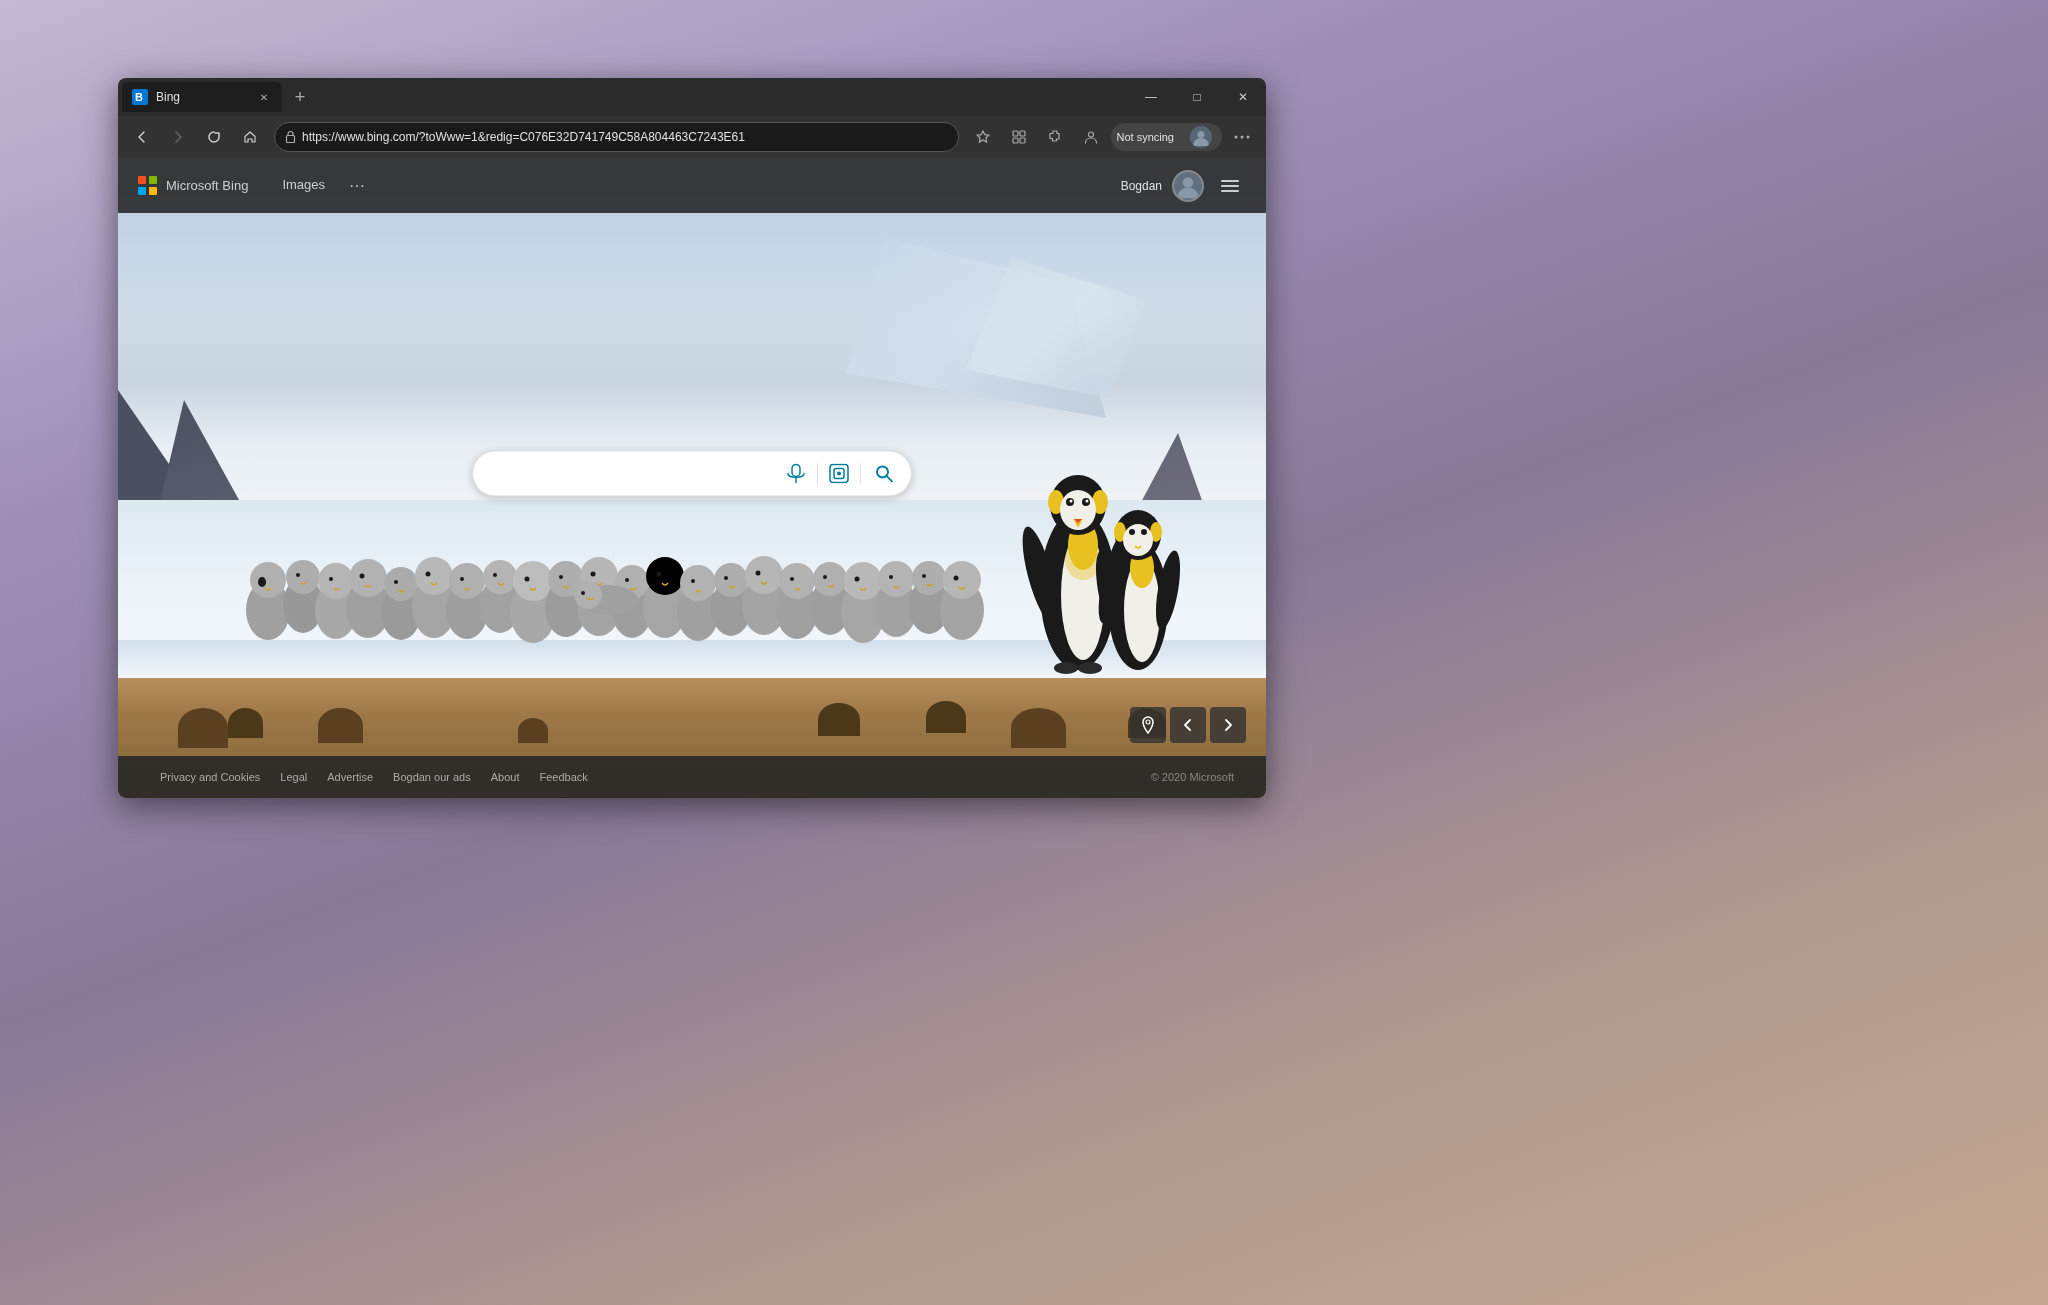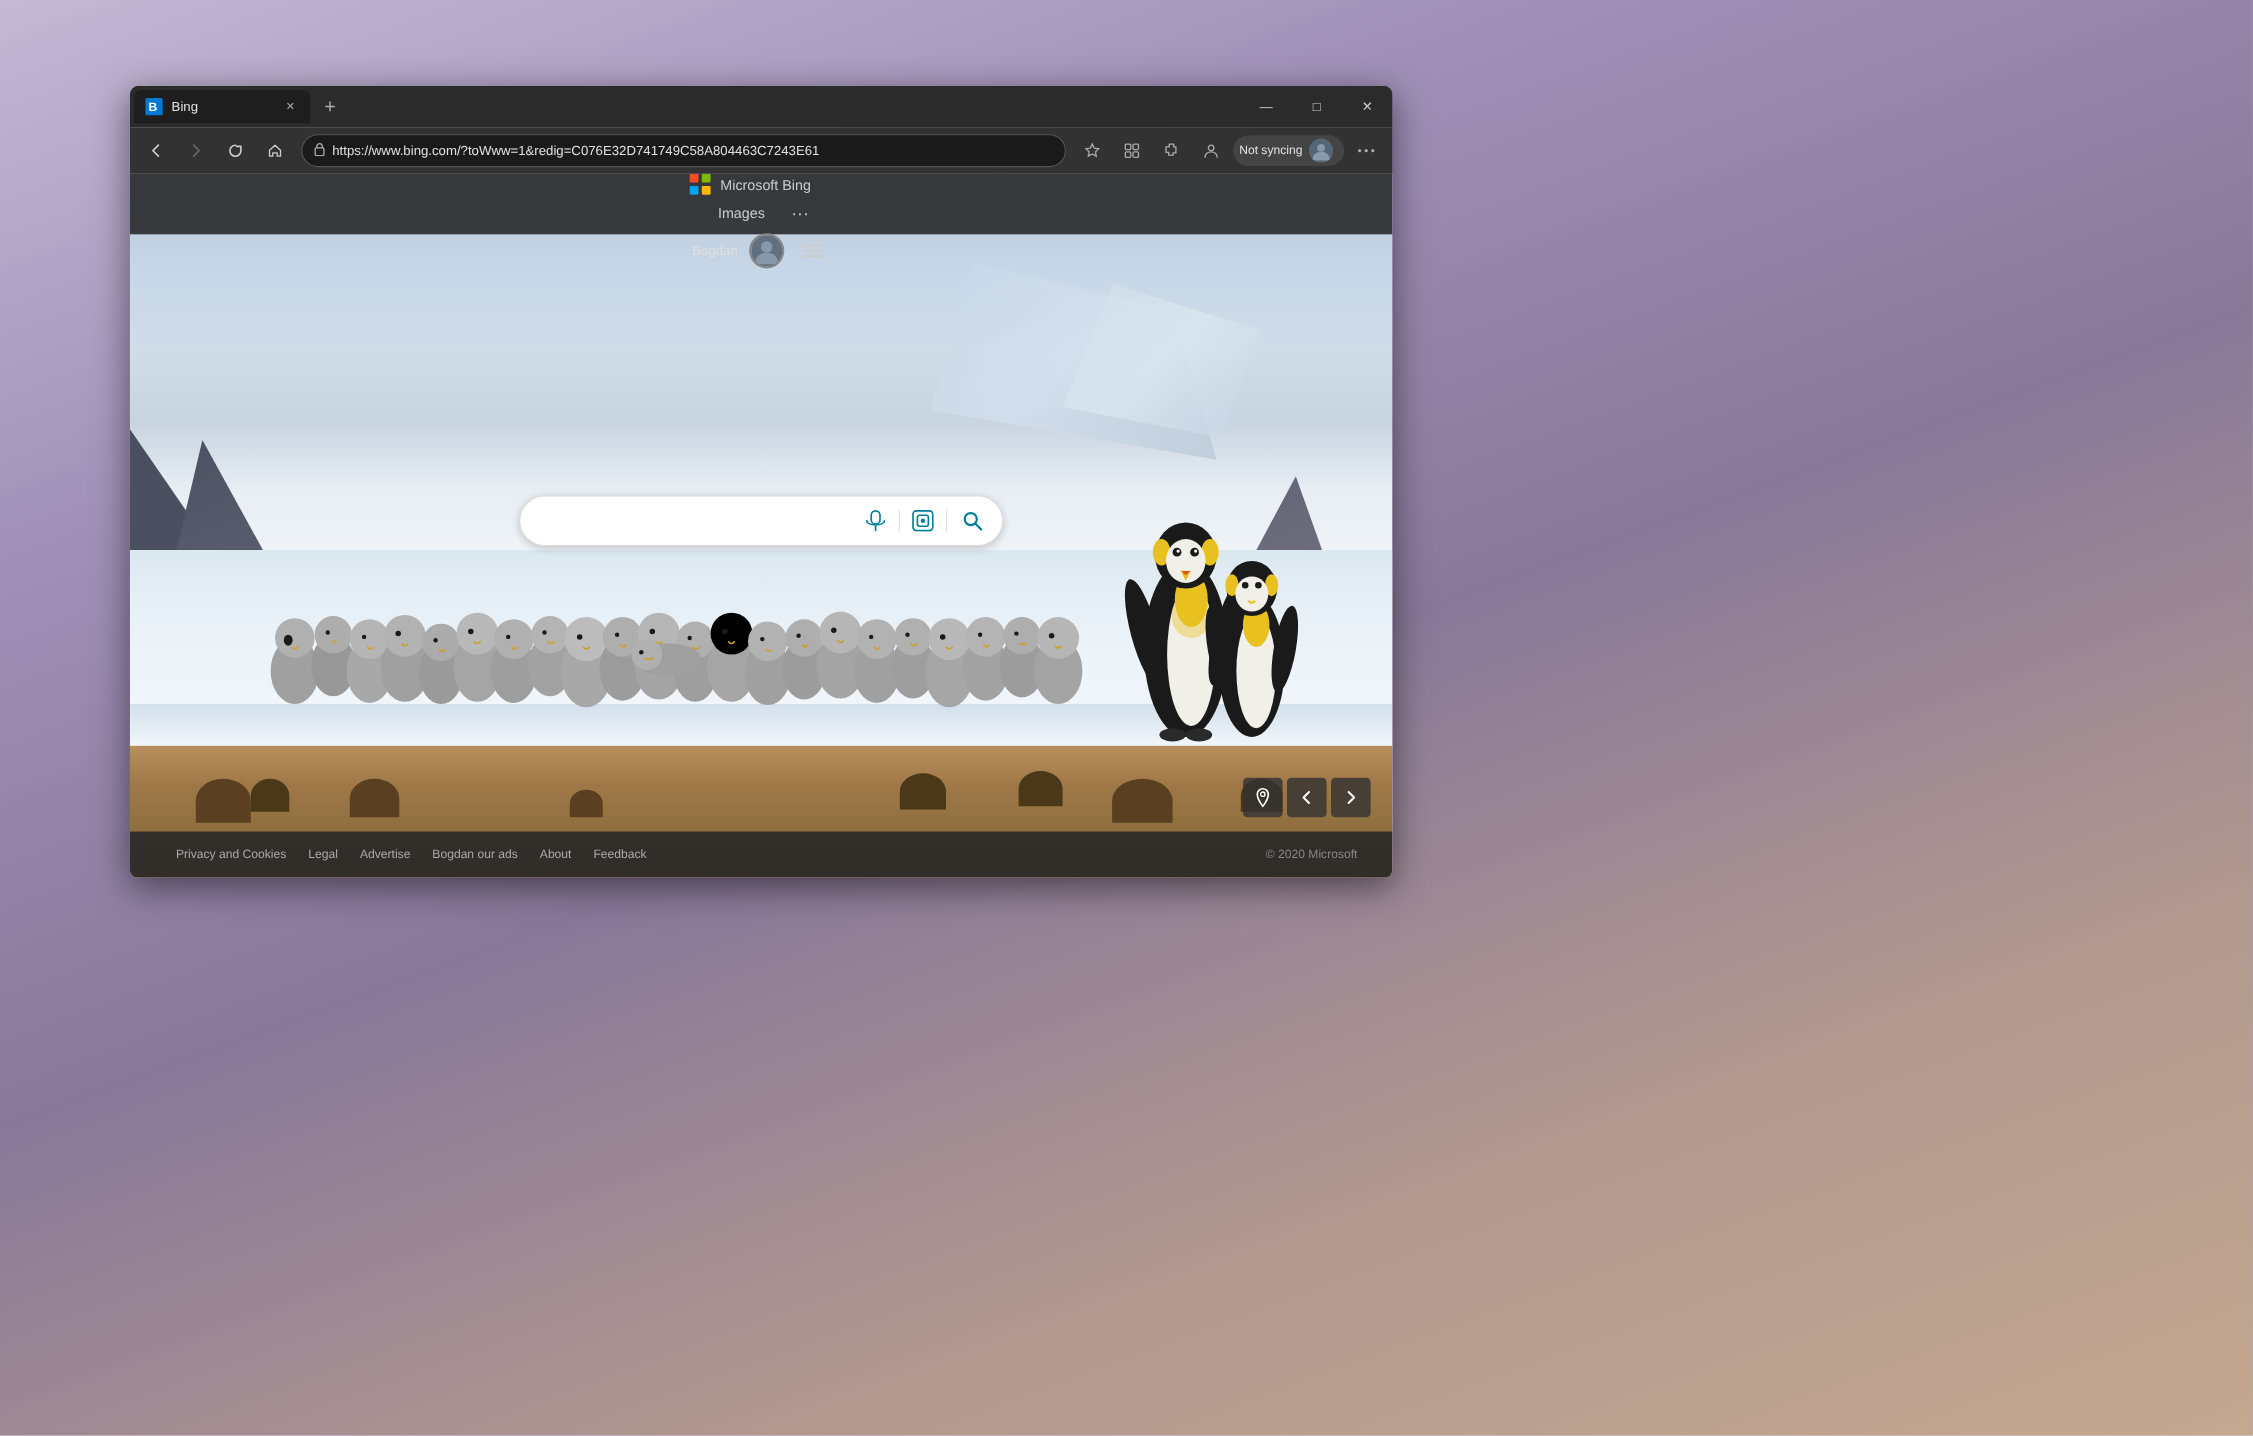--- a/index.html
+++ b/index.html
@@ -181,21 +181,21 @@
       justify-content: center;
       border-radius: 4px;
       color: #ccc;
       font-size: 14px;
       cursor: pointer;
     }
 
     .not-syncing-btn {
       display: flex;
       align-items: center;
-      gap: 6px;
+      gap: 16px;
       background: #444;
       border-radius: 16px;
       padding: 3px 10px 3px 6px;
       cursor: pointer;
       height: 28px;
     }
 
     .not-syncing-text {
       font-size: 11px;
       color: #e0e0e0;
@@ -247,21 +247,20 @@
       top: 0;
       left: 0;
       right: 0;
       height: 55px;
       background: rgba(30,30,30,0.85);
       display: flex;
       align-items: center;
       padding: 0 20px;
       gap: 0;
       z-index: 10;
-      flex-direction: column;
     }
 
     .bing-logo {
       display: flex;
       align-items: center;
       gap: 8px;
       margin-right: 20px;
       text-decoration: none;
     }
 

